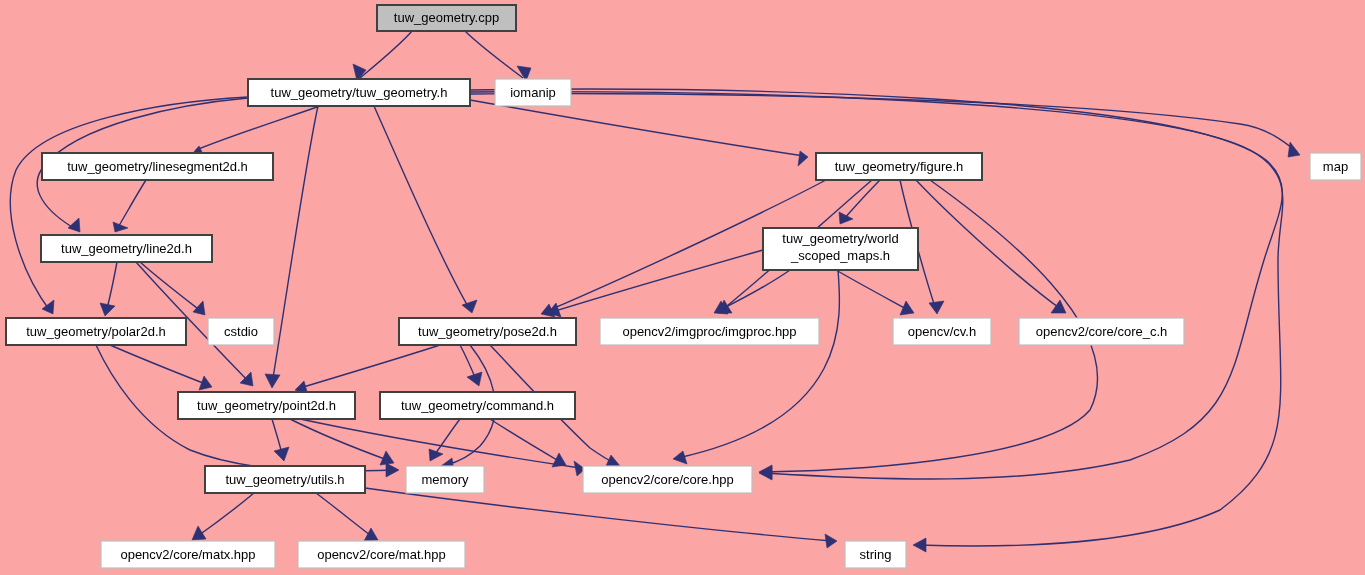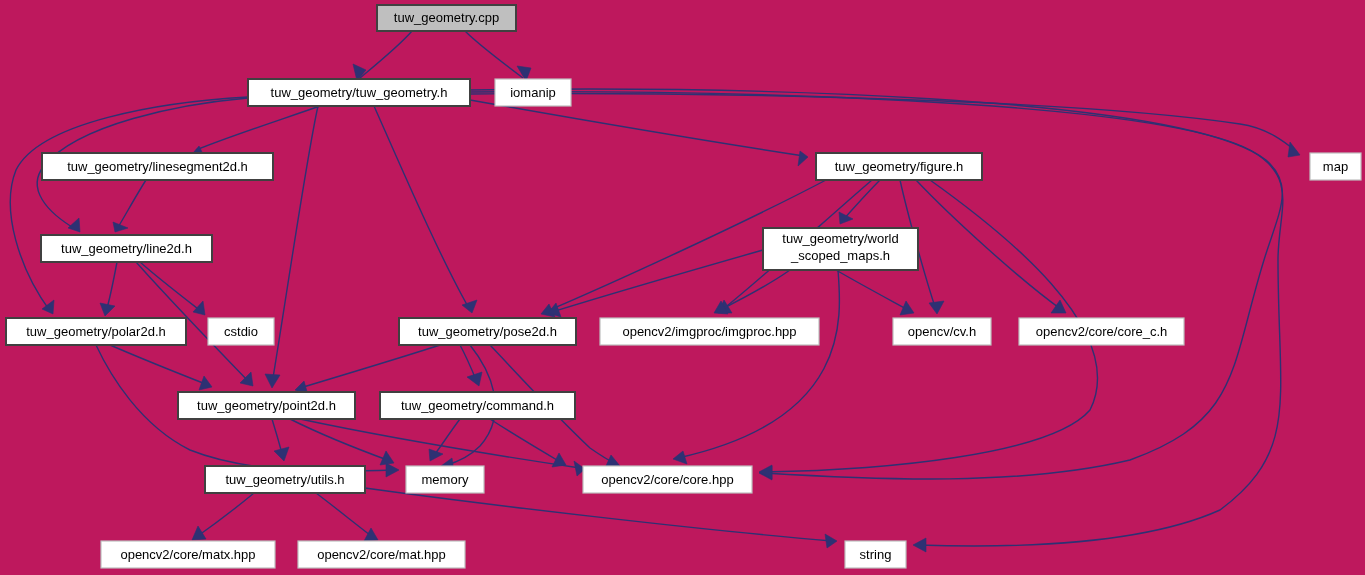--- a/index.html
+++ b/index.html
@@ -10,21 +10,21 @@
   body {
     width: 1365px;
     height: 575px;
     font-family: "Liberation Sans", sans-serif;
     overflow: hidden;
   }
   #graph-root {
     position: relative;
     width: 1365px;
     height: 575px;
-    background: #be185d;
+    background: #fca5a5;
   }
   svg#dep-graph {
     display: block;
     width: 1365px;
     height: 575px;
   }
   .edge-path {
     fill: none;
     stroke: #2e3173;
     stroke-width: 1.4;

